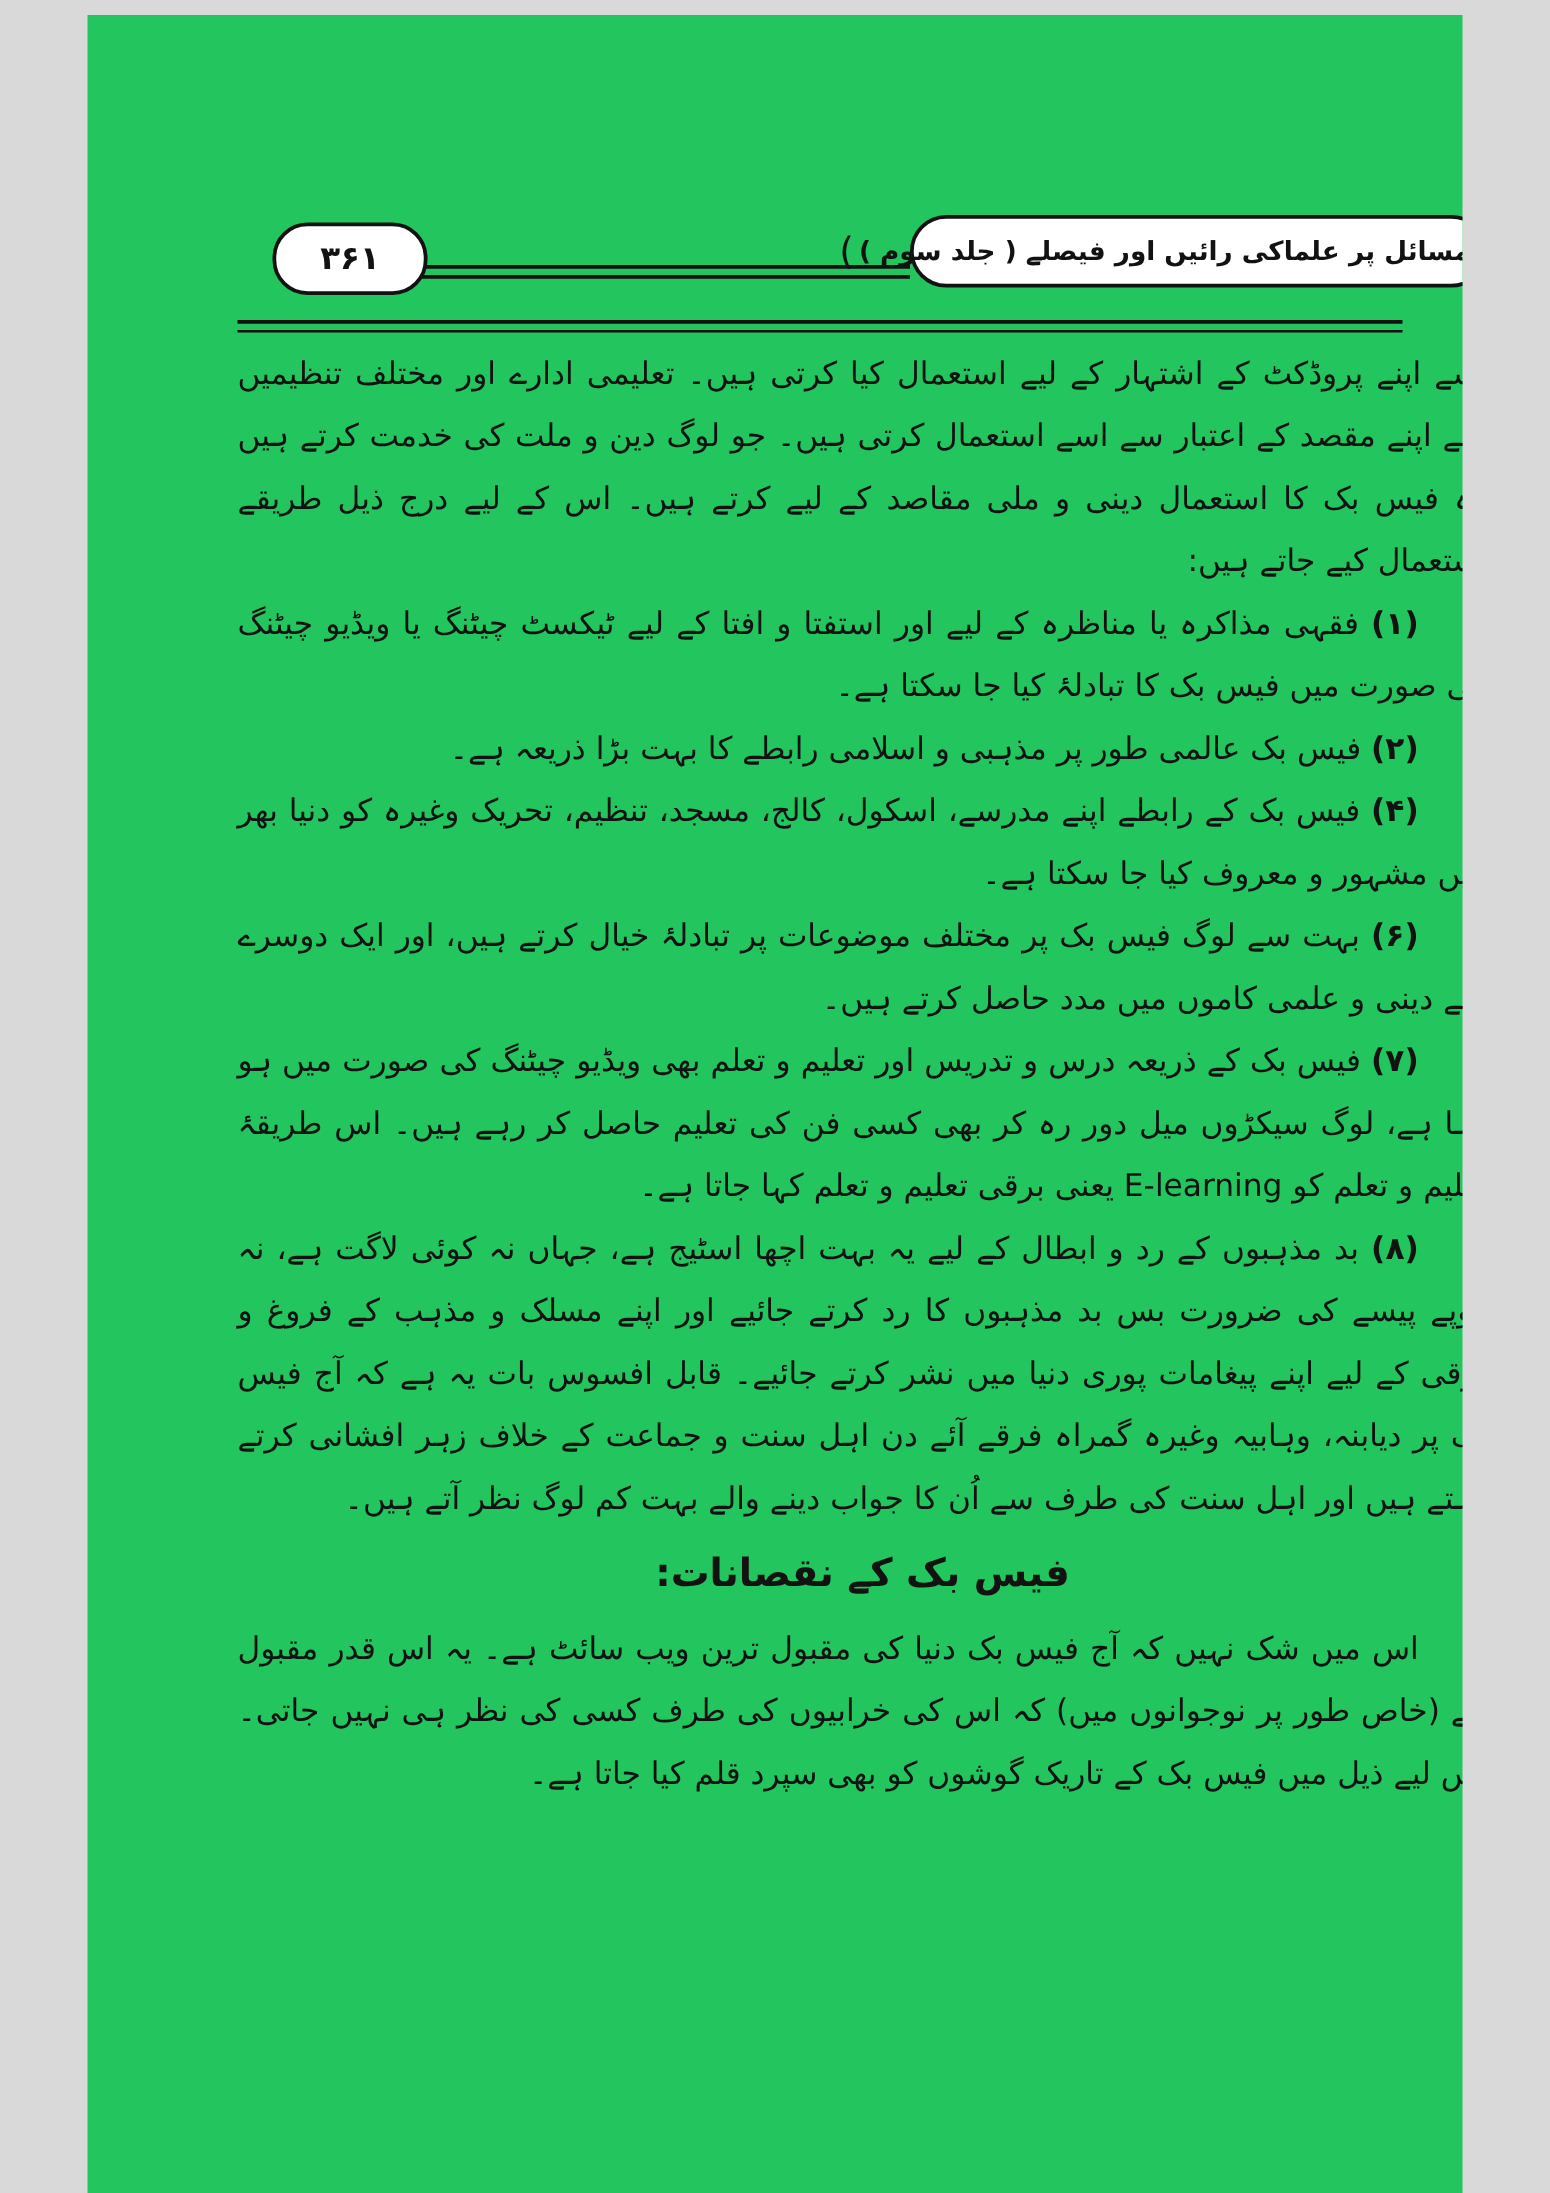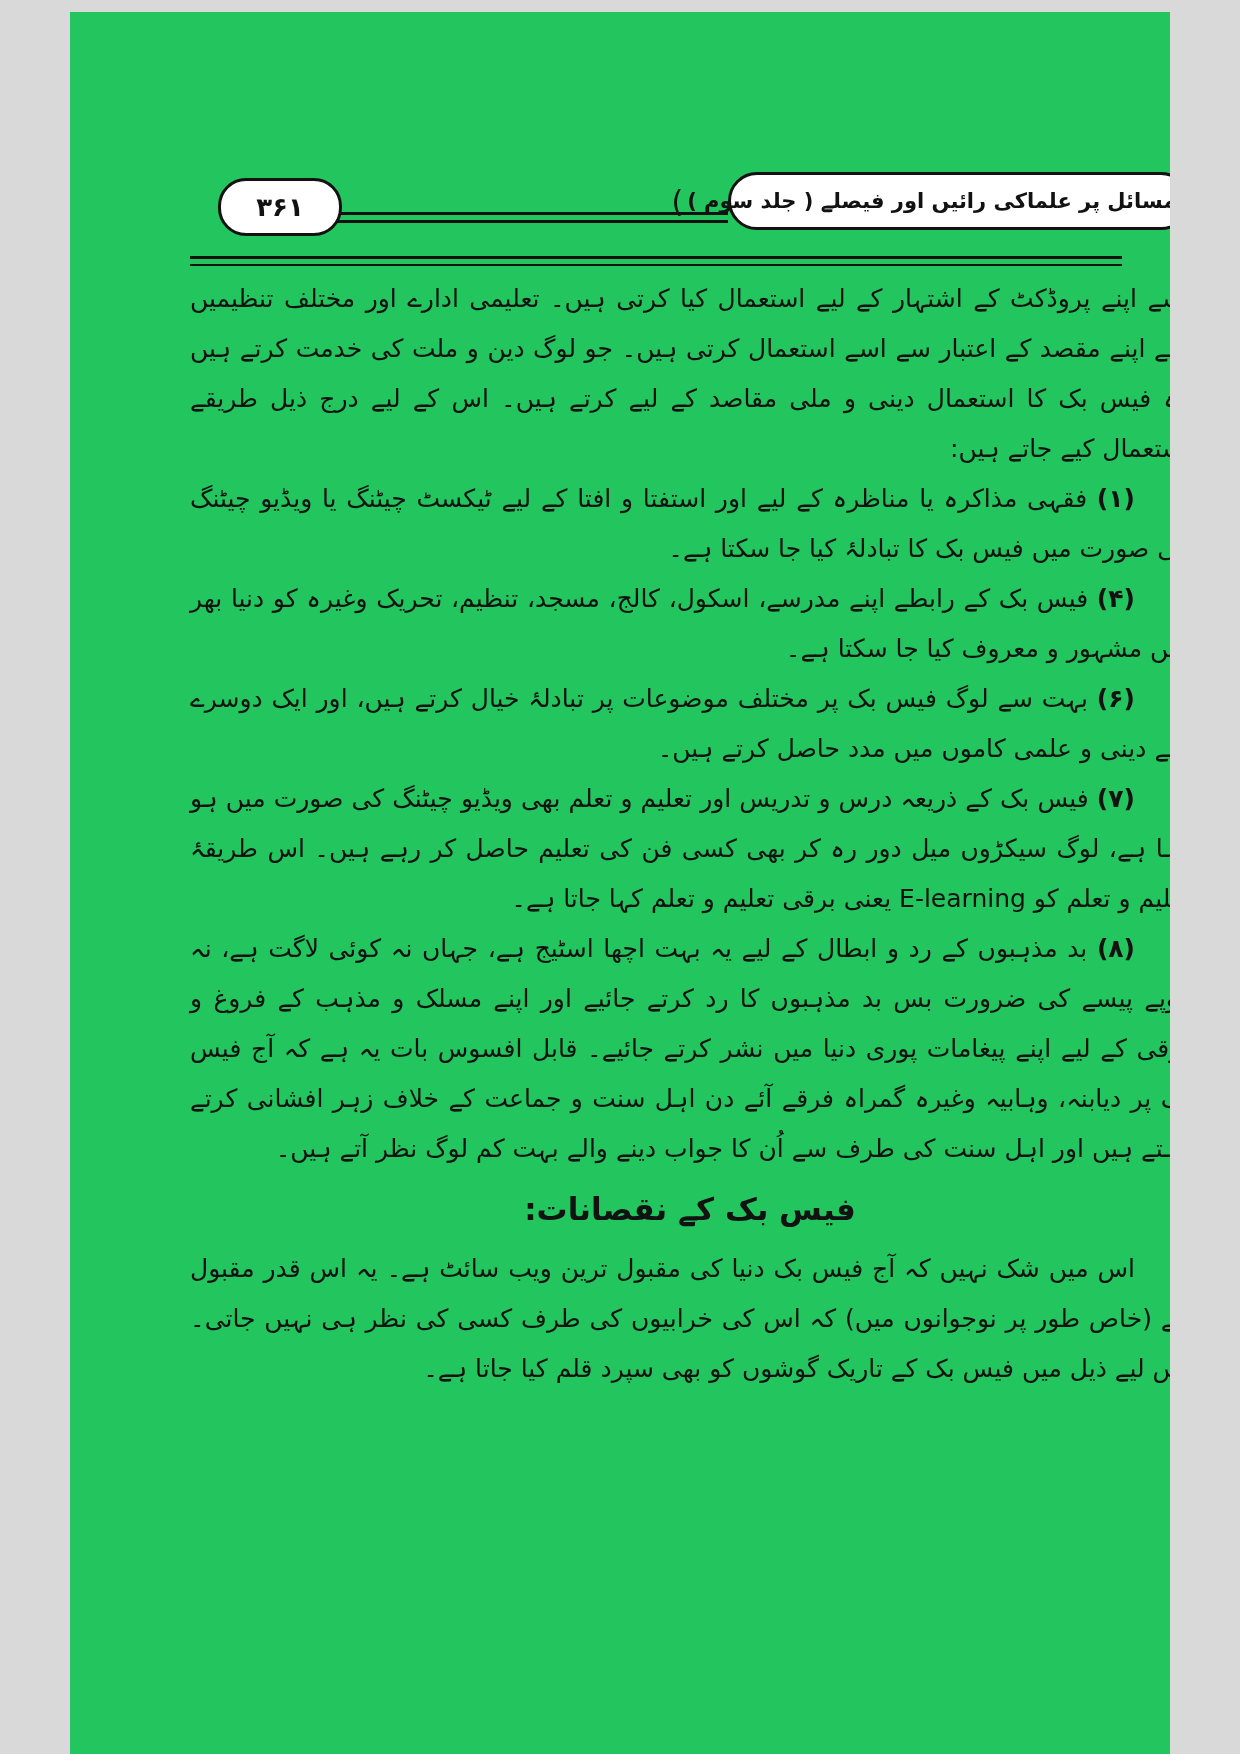--- a/index.html
+++ b/index.html
@@ -84,20 +84,21 @@
   </div>
 
   <div class="rule-double"></div>
 
   <div class="content">
 
     <p><span>اسے اپنے پروڈکٹ کے اشتہار کے لیے استعمال کیا کرتی ہیں۔ تعلیمی ادارے اور مختلف تنظیمیں اپنے اپنے مقصد کے اعتبار سے اسے استعمال کرتی ہیں۔ جو لوگ دین و ملت کی خدمت کرتے ہیں وہ فیس بک کا استعمال دینی و ملی مقاصد کے لیے کرتے ہیں۔ اس کے لیے درج ذیل طریقے استعمال کیے جاتے ہیں:</span></p>
 
     <p class="indent"><span class="num">(۱)</span> <span>فقہی مذاکرہ یا مناظرہ کے لیے اور استفتا و افتا کے لیے ٹیکسٹ چیٹنگ یا ویڈیو چیٹنگ کی صورت میں فیس بک کا تبادلۂ کیا جا سکتا ہے۔</span></p>
 
+    <p class="indent"><span class="num">(۲)</span> <span>فیس بک عالمی طور پر مذہبی و اسلامی رابطے کا بہت بڑا ذریعہ ہے۔</span></p>
 
 
     <p class="indent"><span class="num">(۴)</span> <span>فیس بک کے رابطے اپنے مدرسے، اسکول، کالج، مسجد، تنظیم، تحریک وغیرہ کو دنیا بھر میں مشہور و معروف کیا جا سکتا ہے۔</span></p>
 
 
     <p class="indent"><span class="num">(۶)</span> <span>بہت سے لوگ فیس بک پر مختلف موضوعات پر تبادلۂ خیال کرتے ہیں، اور ایک دوسرے سے دینی و علمی کاموں میں مدد حاصل کرتے ہیں۔</span></p>
 
     <p class="indent"><span class="num">(۷)</span> <span>فیس بک کے ذریعہ درس و تدریس اور تعلیم و تعلم بھی ویڈیو چیٹنگ کی صورت میں ہو رہا ہے، لوگ سیکڑوں میل دور رہ کر بھی کسی فن کی تعلیم حاصل کر رہے ہیں۔ اس طریقۂ تعلیم و تعلم کو E-learning یعنی برقی تعلیم و تعلم کہا جاتا ہے۔</span></p>
 
     <p class="indent"><span class="num">(۸)</span> <span>بد مذہبوں کے رد و ابطال کے لیے یہ بہت اچھا اسٹیج ہے، جہاں نہ کوئی لاگت ہے، نہ روپے پیسے کی ضرورت بس بد مذہبوں کا رد کرتے جائیے اور اپنے مسلک و مذہب کے فروغ و ترقی کے لیے اپنے پیغامات پوری دنیا میں نشر کرتے جائیے۔ قابل افسوس بات یہ ہے کہ آج فیس بک پر دیابنہ، وہابیہ وغیرہ گمراہ فرقے آئے دن اہل سنت و جماعت کے خلاف زہر افشانی کرتے رہتے ہیں اور اہل سنت کی طرف سے اُن کا جواب دینے والے بہت کم لوگ نظر آتے ہیں۔</span></p>

